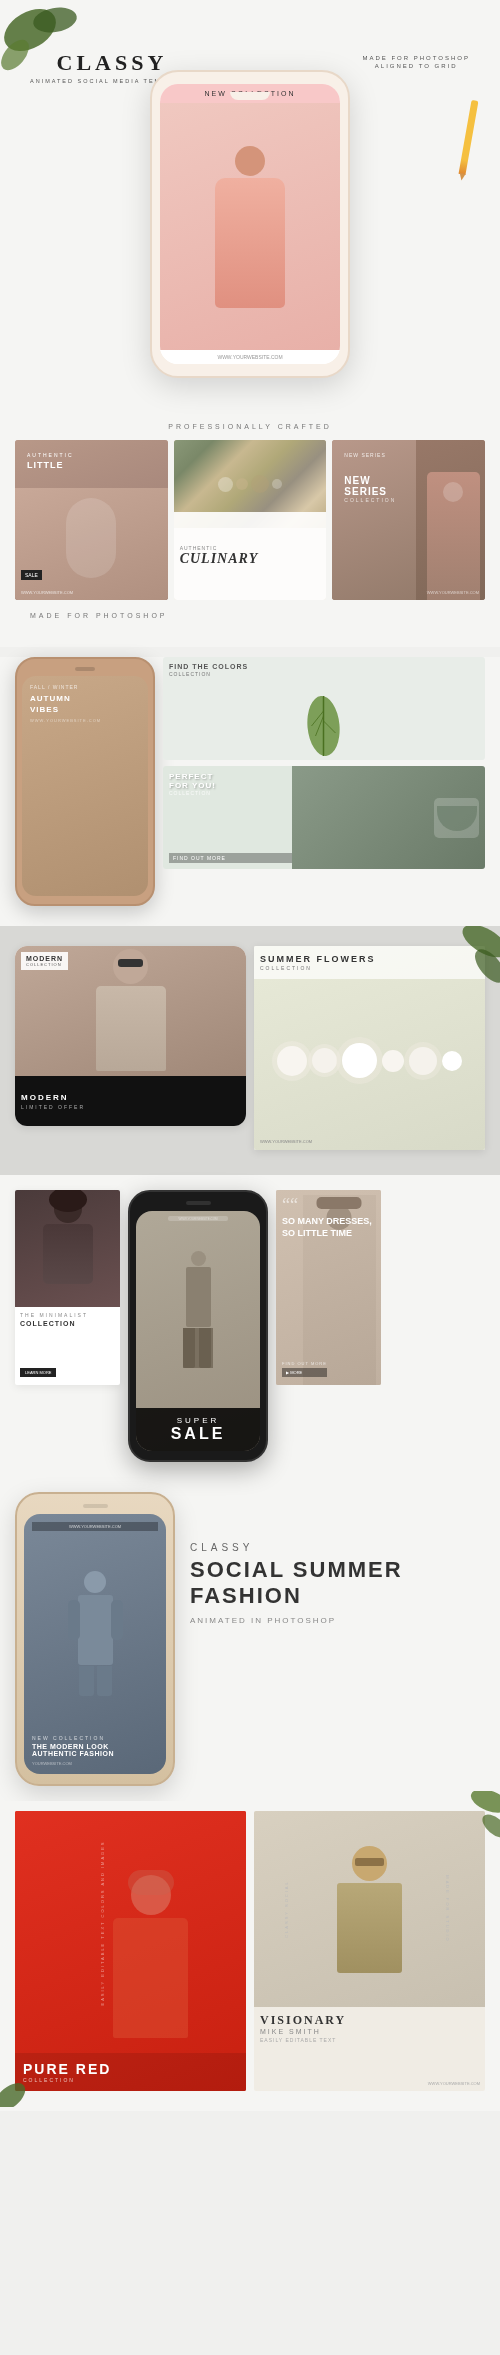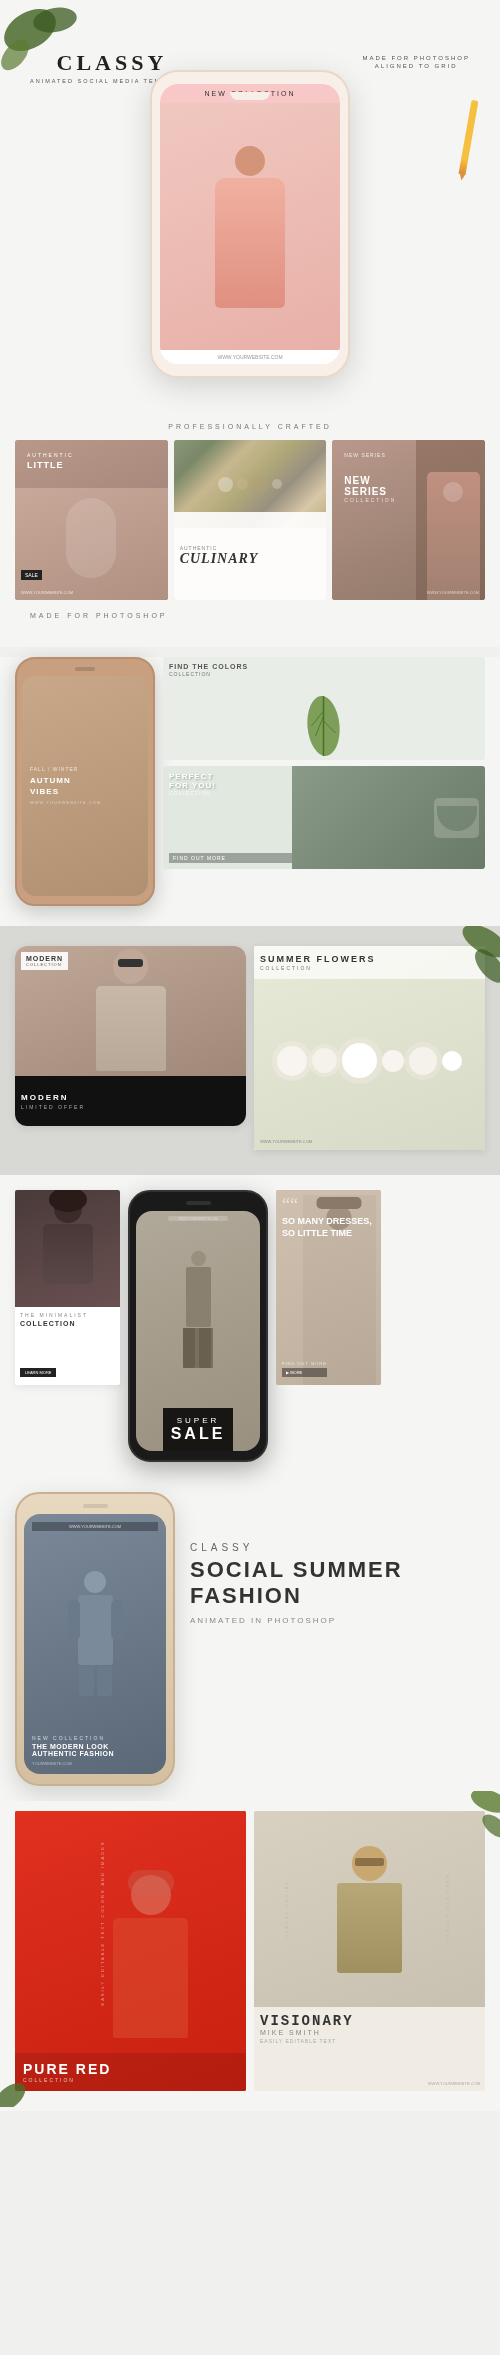--- a/index.html
+++ b/index.html
@@ -308,21 +308,21 @@
       border-radius: 14px;
       overflow: hidden;
       height: 220px;
       position: relative;
     }
     .phone-fashion-bg {
       width: 100%; height: 100%;
       background: linear-gradient(160deg, #c8a888, #b09070);
       display: flex;
       flex-direction: column;
-      justify-content: center;
+      justify-content: flex-start;
       padding: 8px;
     }
     .phone-fashion-text {
       font-size: 7px;
       color: #fff;
       letter-spacing: 1px;
       font-family: sans-serif;
       line-height: 1.4;
     }
 
@@ -580,21 +580,20 @@
       border-radius: 16px;
       overflow: hidden;
       height: 240px;
     }
     .sale-bg {
       width: 100%; height: 100%;
       background: linear-gradient(160deg, #b0a898, #9a9080);
       display: flex;
       flex-direction: column;
       justify-content: flex-end;
-      align-items: center;
     }
     .sale-bottom {
       background: rgba(0,0,0,0.85);
       padding: 8px;
       text-align: center;
     }
     .sale-super {
       font-size: 8px;
       color: #fff;
       letter-spacing: 3px;
@@ -789,25 +788,25 @@
       width: 100%; height: 70%;
       background: linear-gradient(160deg, #d8d0c0, #c8c0b0);
       display: flex;
       align-items: center;
       justify-content: center;
     }
     .visionary-bottom {
       padding: 6px;
     }
     .vis-title {
-      font-size: 14px;
+      font-size: 12px;
       font-weight: bold;
       color: #333;
       letter-spacing: 2px;
-      font-family: Liberation Mono, monospace;
+      font-family: Liberation Serif, serif;
     }
     .vis-name {
       font-size: 7px;
       letter-spacing: 2px;
       color: #888;
       font-family: sans-serif;
     }
     .vis-edit {
       font-size: 5px;
       letter-spacing: 1px;

